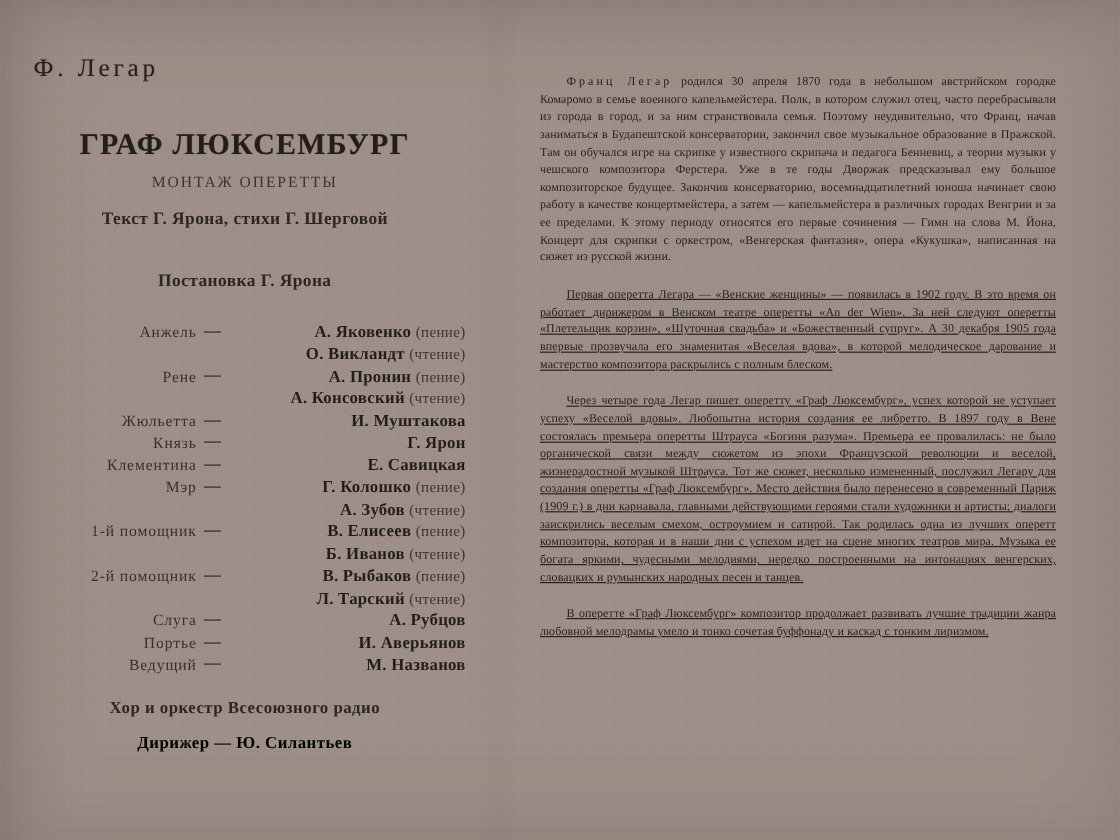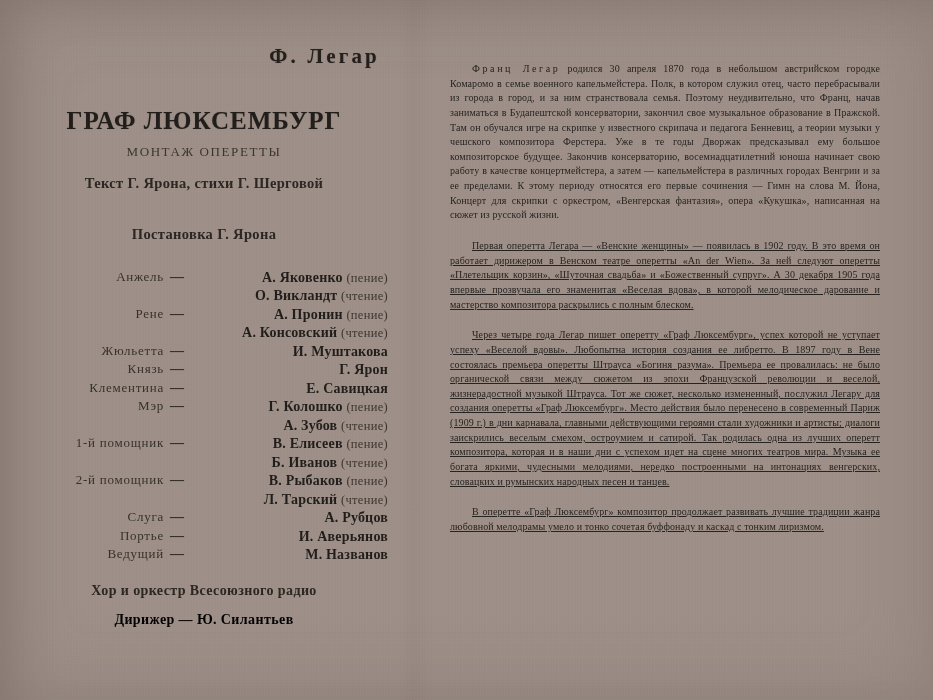--- a/index.html
+++ b/index.html
@@ -62,23 +62,23 @@
 
   
   #left-col {
     left: 0;
     width: 404px;
     height: 700px;
     padding: 44px 24px 0 28px;
   }
 
   .composer {
-    text-align: right;
+    text-align: left;
     font-size: 21px;
-    font-weight: bold;
+    font-weight: normal;
     letter-spacing: 3.2px;
     color: #231f1c;
     margin: 0 0 38px 0;
     text-shadow: 0 0 1px rgba(40,35,30,0.30);
   }
 
   .work-title {
     text-align: center;
     font-size: 25px;
     font-weight: bold;

